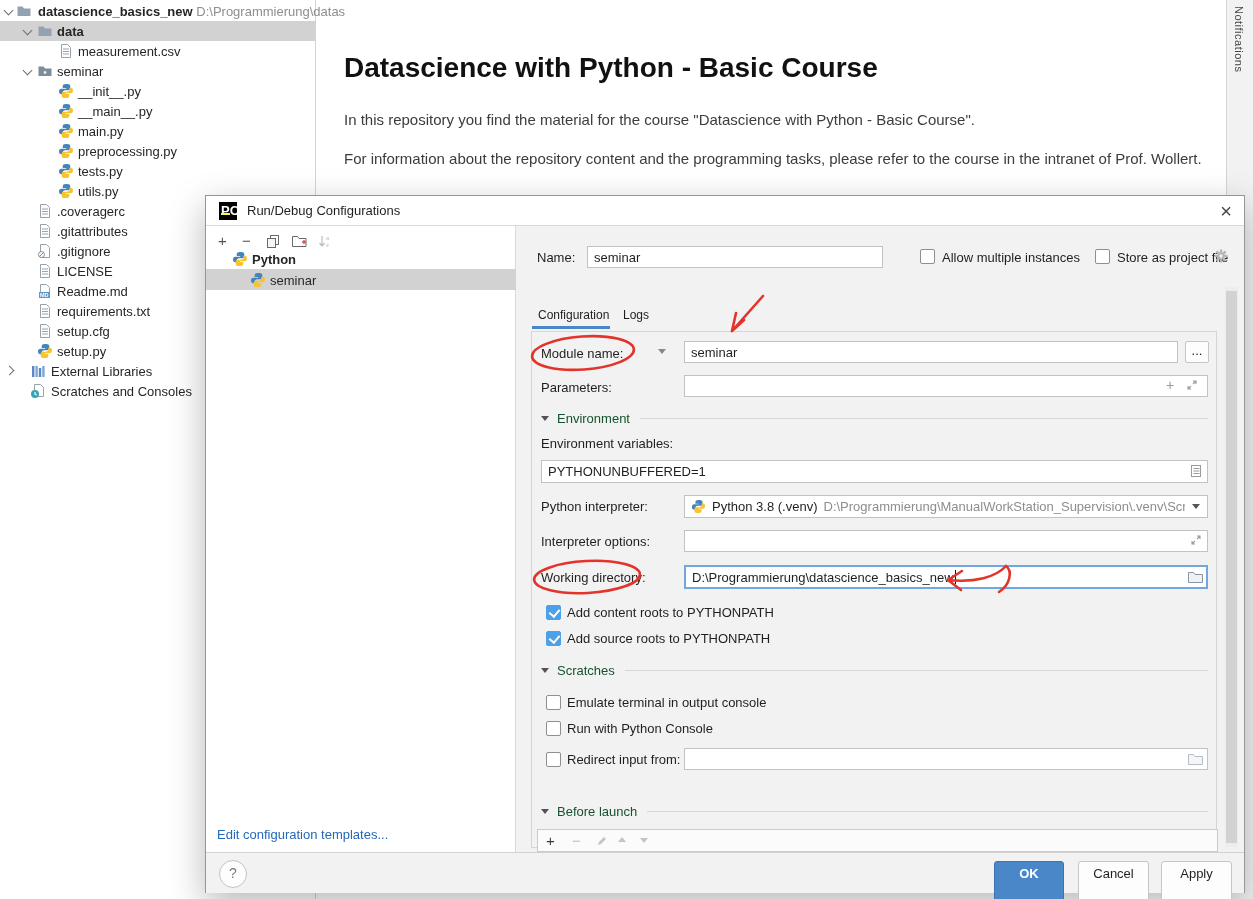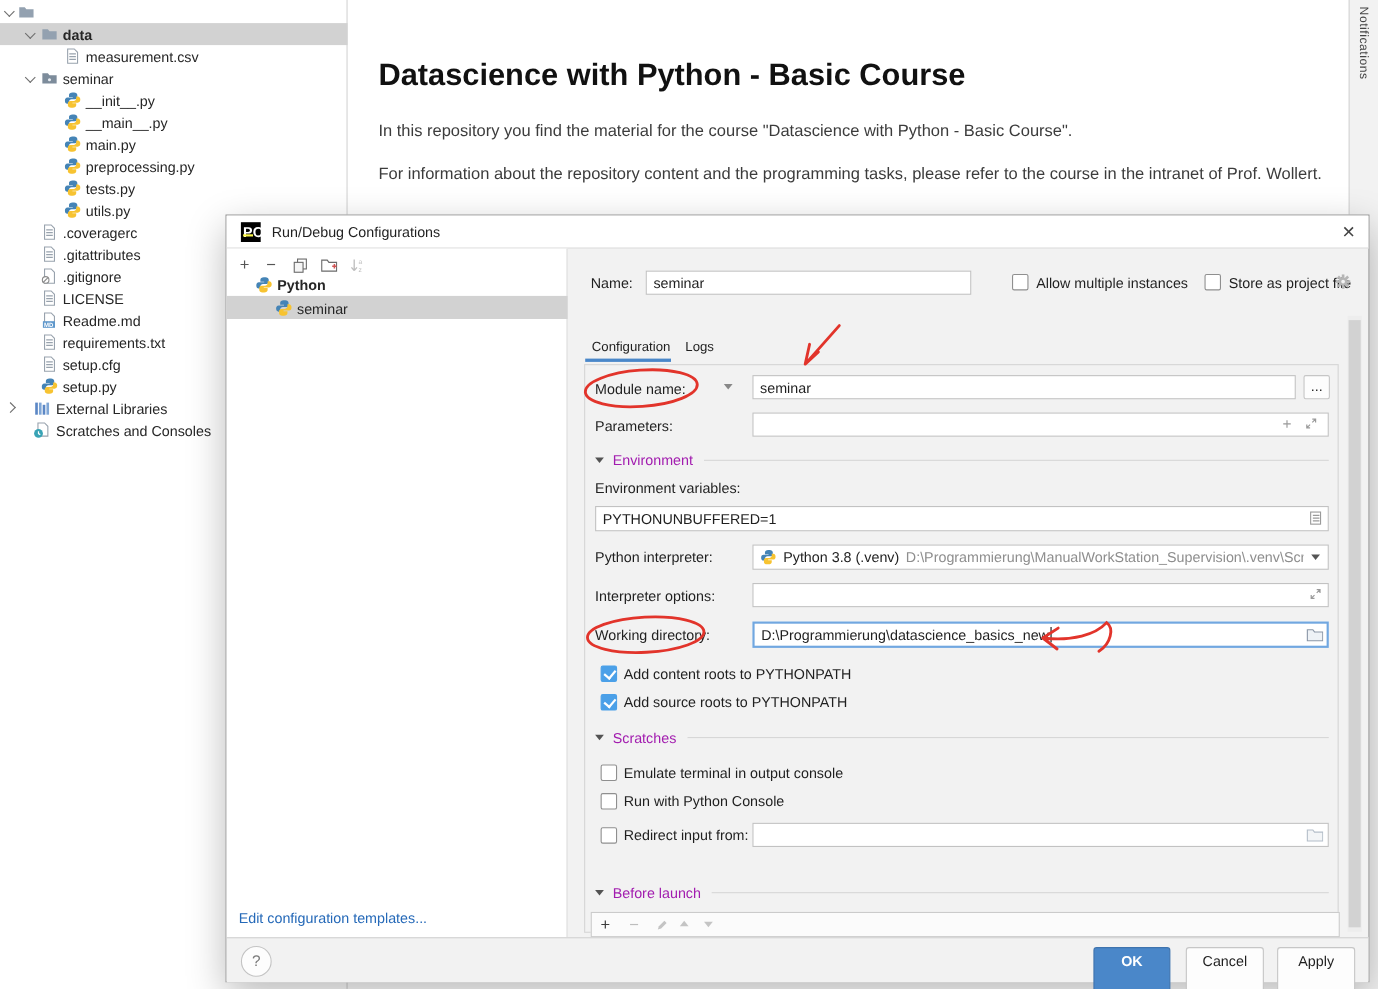--- a/index.html
+++ b/index.html
@@ -40,21 +40,21 @@
   #edit-templates{position:absolute;left:11px;bottom:10px;font-size:13px;color:#2569b8;cursor:pointer;}
   .flabel{position:absolute;font-size:13px;color:#1f1f1f;white-space:nowrap;}
   .field{position:absolute;background:#fff;border:1px solid #c2c2c2;font-size:13px;color:#1f1f1f;
          display:flex;align-items:center;padding:0 6px;box-sizing:border-box;white-space:nowrap;overflow:hidden;}
   .field.focus{border:2px solid #71a7e0;}
   .cb{position:absolute;width:15px;height:15px;box-sizing:border-box;border:1px solid #8f8f8f;background:#fff;border-radius:2px;}
   .cb.on{background:#4ba0e8;border-color:#4ba0e8;}
   .cb.on::after{content:"";position:absolute;left:4px;top:1px;width:5px;height:8px;border:solid #fff;border-width:0 2px 2px 0;transform:rotate(40deg);}
   .cblab{position:absolute;font-size:13px;color:#1f1f1f;white-space:nowrap;}
   .tri{position:absolute;width:0;height:0;border-left:4px solid transparent;border-right:4px solid transparent;border-top:5px solid #666;}
-  .sect{position:absolute;display:flex;align-items:center;font-size:13px;color:#a21caf;}
+  .sect{position:absolute;display:flex;align-items:center;font-size:13px;color:#14532d;}
   .sect .scar{width:0;height:0;border-left:4px solid transparent;border-right:4px solid transparent;border-top:5px solid #535353;margin-right:8px;}
   .sect .sline{flex:1;height:1px;background:#d7d7d7;margin-left:10px;}
   #cfgbox{position:absolute;left:325px;top:135px;width:686px;height:517px;border:1px solid #d5d5d5;box-sizing:border-box;}
   .tab{position:absolute;top:112px;font-size:12px;color:#1f1f1f;}
   #tab-underline{position:absolute;left:326px;top:130px;width:78px;height:3px;background:#4a87c9;}
   .tcaret{display:inline-block;width:1px;height:14px;background:#111;margin-left:1px;}
   #form-scroll{position:absolute;left:1019px;top:91px;width:13px;height:560px;background:#ededed;}
   #form-scroll .thumb{position:absolute;left:1px;top:4px;width:11px;height:552px;background:#d2d2d2;}
   #dlg-footer{position:absolute;left:0;top:656px;width:100%;height:41px;background:#f2f2f2;border-top:1px solid #d2d2d2;box-sizing:border-box;}
   .btn{position:absolute;top:8px;height:43px;box-sizing:border-box;border:1px solid #c6c6c6;background:#fdfdfd;
@@ -78,20 +78,21 @@
   <div id="stripe" class="abs">
     <span class="vlab">Notifications</span>
   </div>
 
   <div id="ptree" class="abs">
     <div class="trow" style="top:1px">
       <span class="chev exp" style="left:5px"></span>
       <svg class="tic" style="left:16px" viewBox="0 0 16 16">
           <path fill="#93a1b0" d="M1.5 3.5h5l1.5 2h6.5v7.5h-13z"></path>
         </svg>
+      <span class="tlab" style="left:38px"><span class="b">datascience_basics_new</span> <span class="gpath">D:\Programmierung\datas</span></span>
     </div>
     <div class="trow sel" style="top:21px">
       <span class="chev exp" style="left:24px"></span>
       <svg class="tic" style="left:37px" viewBox="0 0 16 16">
           <path fill="#93a1b0" d="M1.5 3.5h5l1.5 2h6.5v7.5h-13z"></path>
         </svg>
       <span class="tlab b" style="left:57px">data</span>
     </div>
     <div class="trow" style="top:41px">
       <svg class="tic" style="left:58px" viewBox="0 0 16 16">

